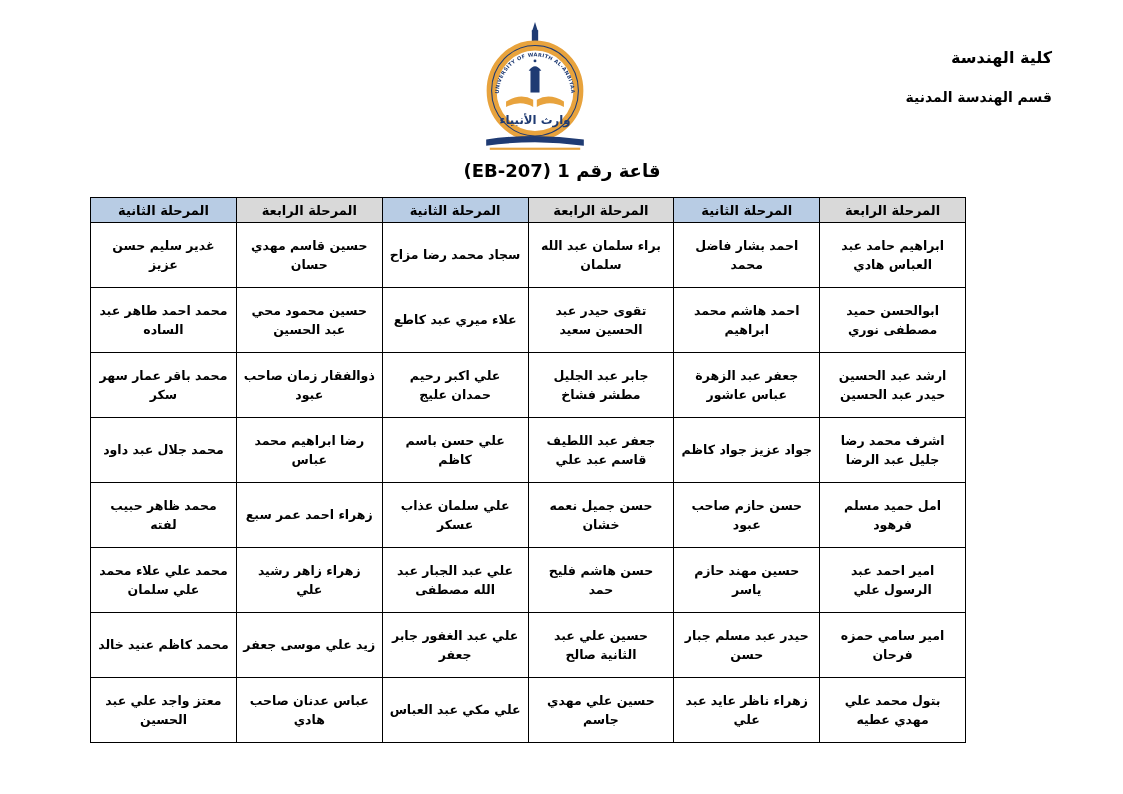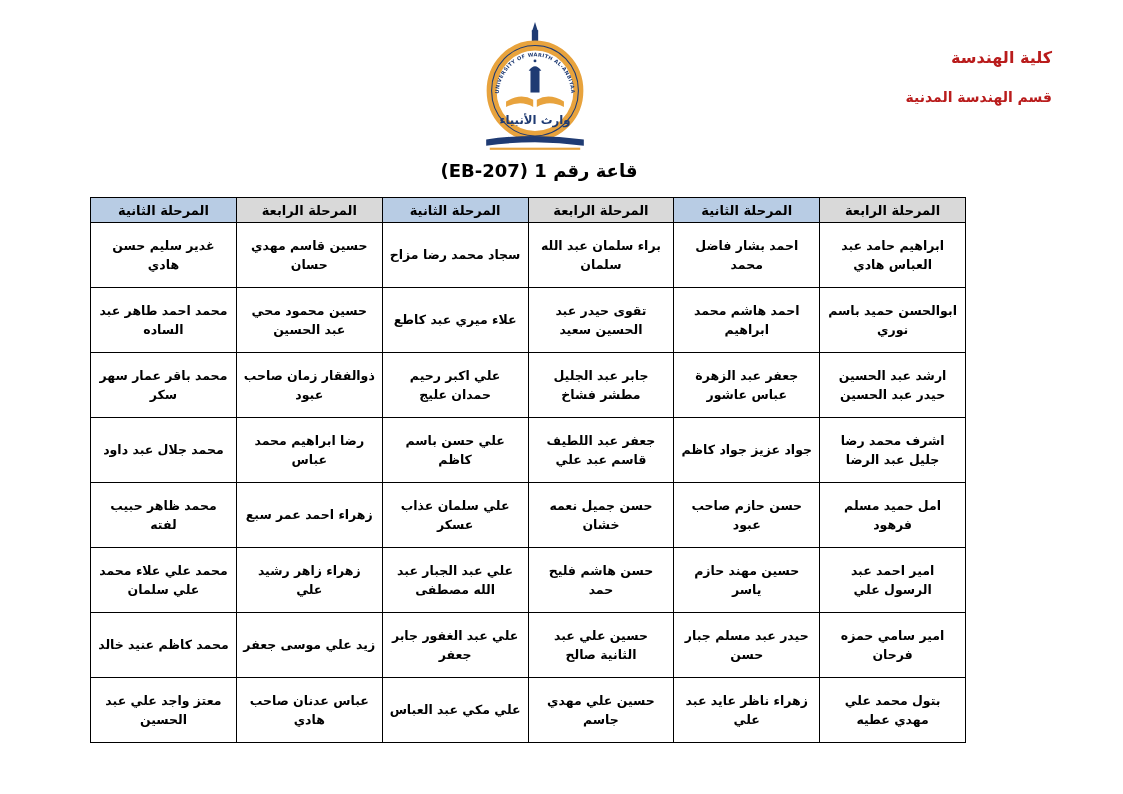--- a/index.html
+++ b/index.html
@@ -8,32 +8,32 @@
     width:1123px;height:794px;
     background:#ffffff;
     margin:0 auto;
     overflow:hidden;
     font-family:"DejaVu Sans","Liberation Sans",sans-serif;
   }
   
   .college-block{
     position:absolute;top:48px;right:71px;
     text-align:right;direction:rtl;
-    font-weight:bold;color:#b91c1c;
+    font-weight:bold;color:#000000;
   }
   .college-line1{font-size:16px;margin-bottom:22px;}
   .college-line2{font-size:14px;}
   
   .logo-wrap{
     position:absolute;top:22px;left:450px;width:170px;height:132px;
     display:flex;justify-content:center;
   }
   
   .room-title{
-    position:absolute;top:160px;left:379px;width:320px;
+    position:absolute;top:160px;left:402px;width:320px;
     text-align:center;direction:rtl;
     font-weight:bold;font-size:18px;color:#000;
   }
   
   table.roster{
     position:absolute;left:90px;top:197px;
     width:876px;height:515px;
     border-collapse:collapse;table-layout:fixed;
     direction:rtl;
   }
@@ -105,24 +105,24 @@
           <th style="background-color: rgb(184, 204, 228);">المرحلة الثانية</th>
         </tr>
       </thead>
     <tbody>
         <tr>
           <td>ابراهيم حامد عبد العباس هادي</td>
           <td>احمد بشار فاضل محمد</td>
           <td>براء سلمان عبد الله سلمان</td>
           <td>سجاد محمد رضا مزاح</td>
           <td>حسين قاسم مهدي حسان</td>
-          <td>غدير سليم حسن هادي</td>
+          <td>غدير سليم حسن عزيز</td>
         </tr>
         <tr>
-          <td>ابوالحسن حميد باسم نوري</td>
+          <td>ابوالحسن حميد مصطفى نوري</td>
           <td>احمد هاشم محمد ابراهيم</td>
           <td>تقوى حيدر عبد الحسين سعيد</td>
           <td>علاء ميري عبد كاطع</td>
           <td>حسين محمود محي عبد الحسين</td>
           <td>محمد احمد طاهر عبد الساده</td>
         </tr>
         <tr>
           <td>ارشد عبد الحسين حيدر عبد الحسين</td>
           <td>جعفر عبد الزهرة عباس عاشور</td>
           <td>جابر عبد الجليل مطشر فشاخ</td>

